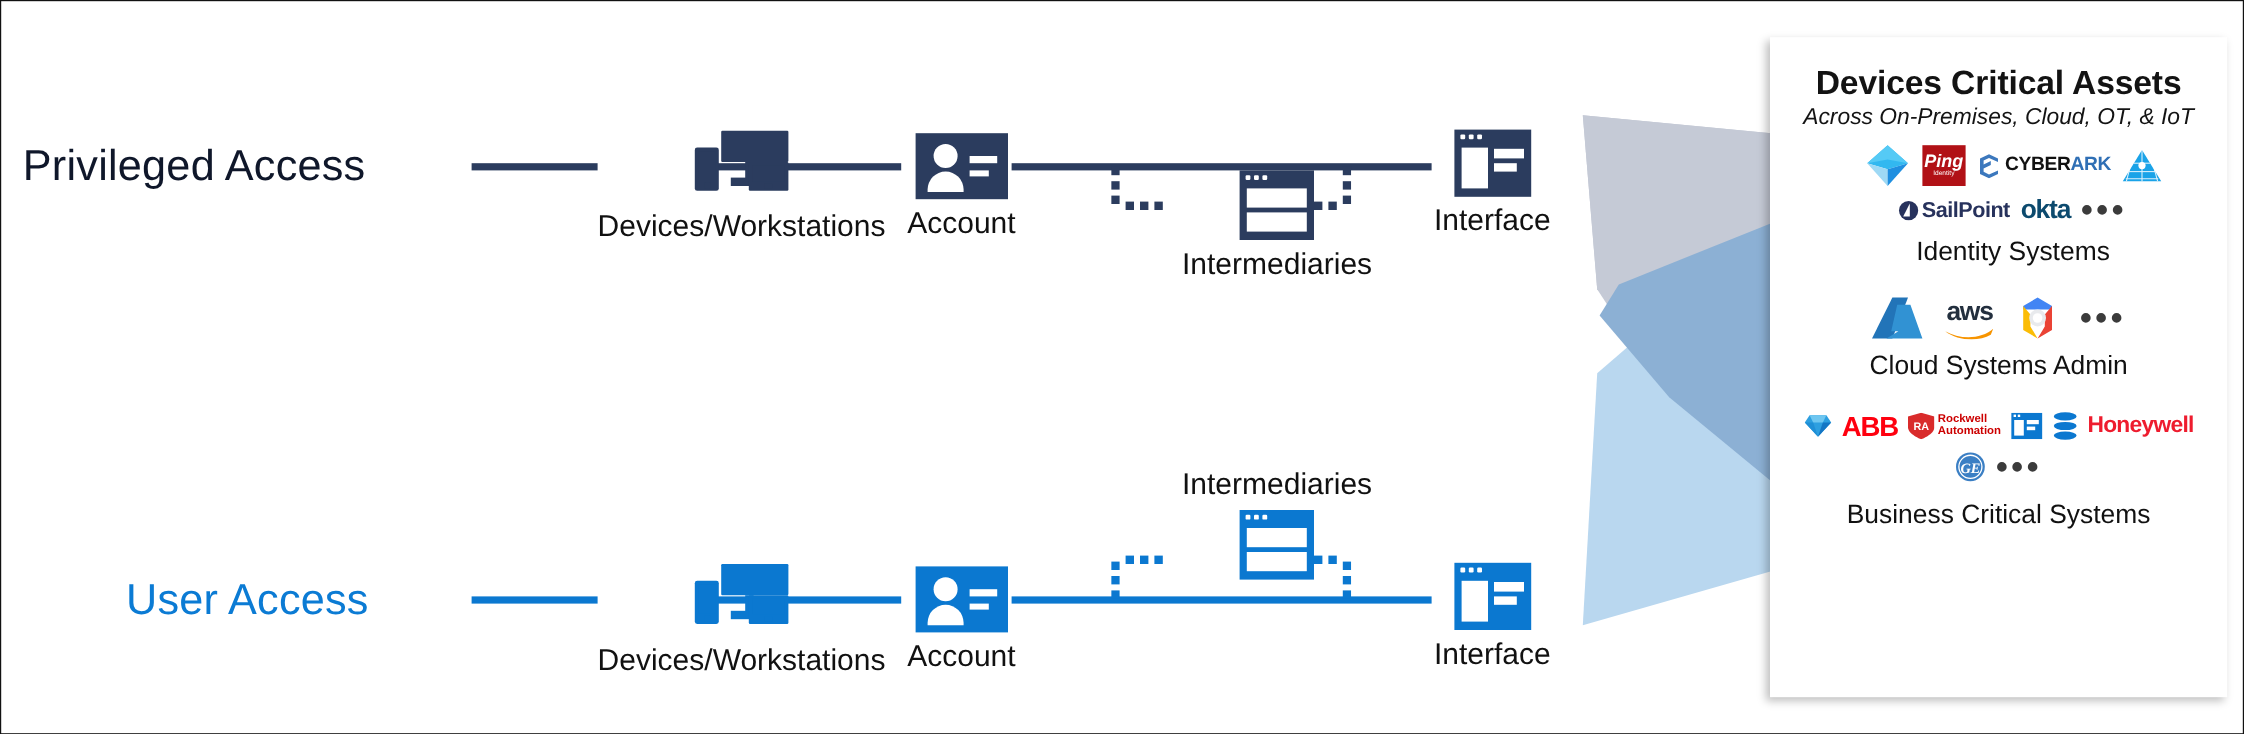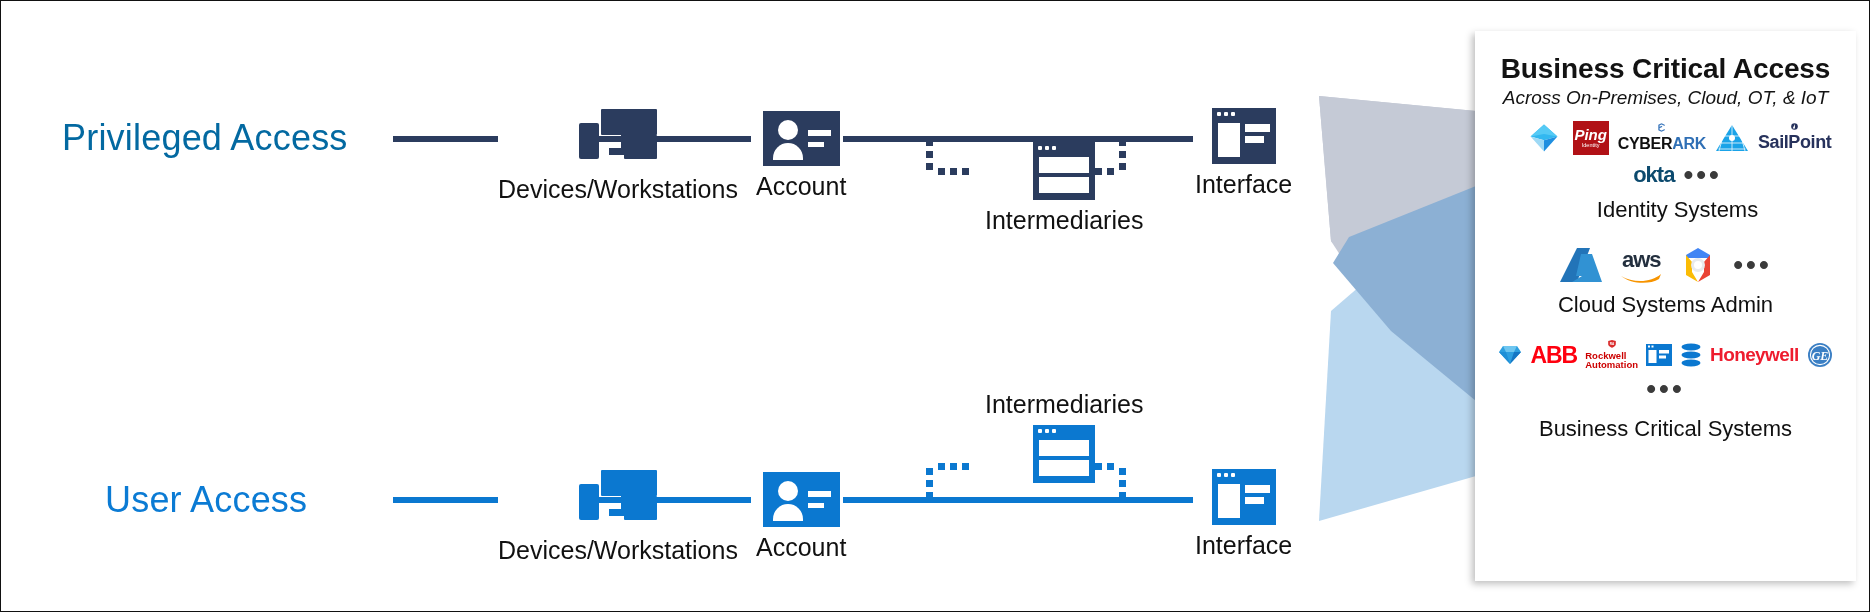--- a/index.html
+++ b/index.html
@@ -30,21 +30,21 @@
   .user .seg{background:#0b78d0;}
 
   
   .lane-title{
     position:absolute;
     font-size:36px;
     font-weight:400;
     letter-spacing:.2px;
     white-space:nowrap;
   }
-  .lane-title.priv{color:#0369a1;left:18px;margin-left:43px;}
+  .lane-title.priv{color:#0f172a;left:18px;}
   .lane-title.user{color:#0b7bd4;left:104px;}
 
   
   .node{position:absolute;display:flex;flex-direction:column;align-items:center;}
   .node .cap{
     margin-top:7px;
     font-size:25px;
     color:#111111;
     white-space:nowrap;
     line-height:1.05;
@@ -124,21 +124,21 @@
     font-size:19px;font-style:italic;color:#131313;
   }
   .group{margin-top:14px;}
   .group .logos{
     display:flex;flex-wrap:wrap;justify-content:center;align-items:center;
     gap:5px 9px;padding:0 20px;
   }
   .group .glabel{
     text-align:center;margin-top:7px;font-size:22px;color:#111;
   }
-  .logo{display:inline-flex;align-items:center;justify-content:center;height:30px;flex-direction:column;}
+  .logo{display:inline-flex;align-items:center;justify-content:center;height:30px;}
   .ellipsis{letter-spacing:3px;font-size:28px;line-height:0.4;color:#3b3b3b;font-weight:bold;}
 
   
   .t-cyberark{font-size:16px;font-weight:bold;letter-spacing:-.3px;color:#111;}
   .t-cyberark b{color:#2f6fb5;}
   .t-sailpoint{font-size:18px;font-weight:bold;color:#27325c;letter-spacing:-.4px;}
   .t-okta{font-size:22px;font-weight:bold;color:#0c4a6e;letter-spacing:-1px;}
   .t-aws{font-size:22px;font-weight:bold;color:#232f3e;letter-spacing:-1px;}
   .t-abb{font-size:23px;font-weight:bold;color:#ff000f;letter-spacing:-1px;}
   .t-honeywell{font-size:19px;font-weight:bold;color:#ee1c2e;letter-spacing:-.6px;}
@@ -315,21 +315,21 @@
         <div class="dot d2"></div>
         <div class="dot d3"></div>
       <div class="pane"></div>
         <div class="b1"></div>
         <div class="b2"></div>
     </div>
     <div class="cap">Interface</div>
   </div>
 
   <div id="panel">
-    <div class="p-title">Business Critical Access</div>
+    <div class="p-title">Devices Critical Assets</div>
     <div class="p-sub">Across On-Premises, Cloud, OT, &amp; IoT</div>
 
     <div class="group" style="margin-top:12px;padding-left:24px;">
       <div class="logos" style="max-width:340px;margin:0 auto;">
 
         <span class="logo">
           <svg width="40" height="38" viewBox="0 0 40 38">
             <polygon points="20,2 37,17 20,22 3,17" fill="#32b8f0"></polygon>
             <polygon points="3,17 20,22 20,36" fill="#9ed9f5"></polygon>
             <polygon points="37,17 20,22 20,36" fill="#1f8fe0"></polygon>

